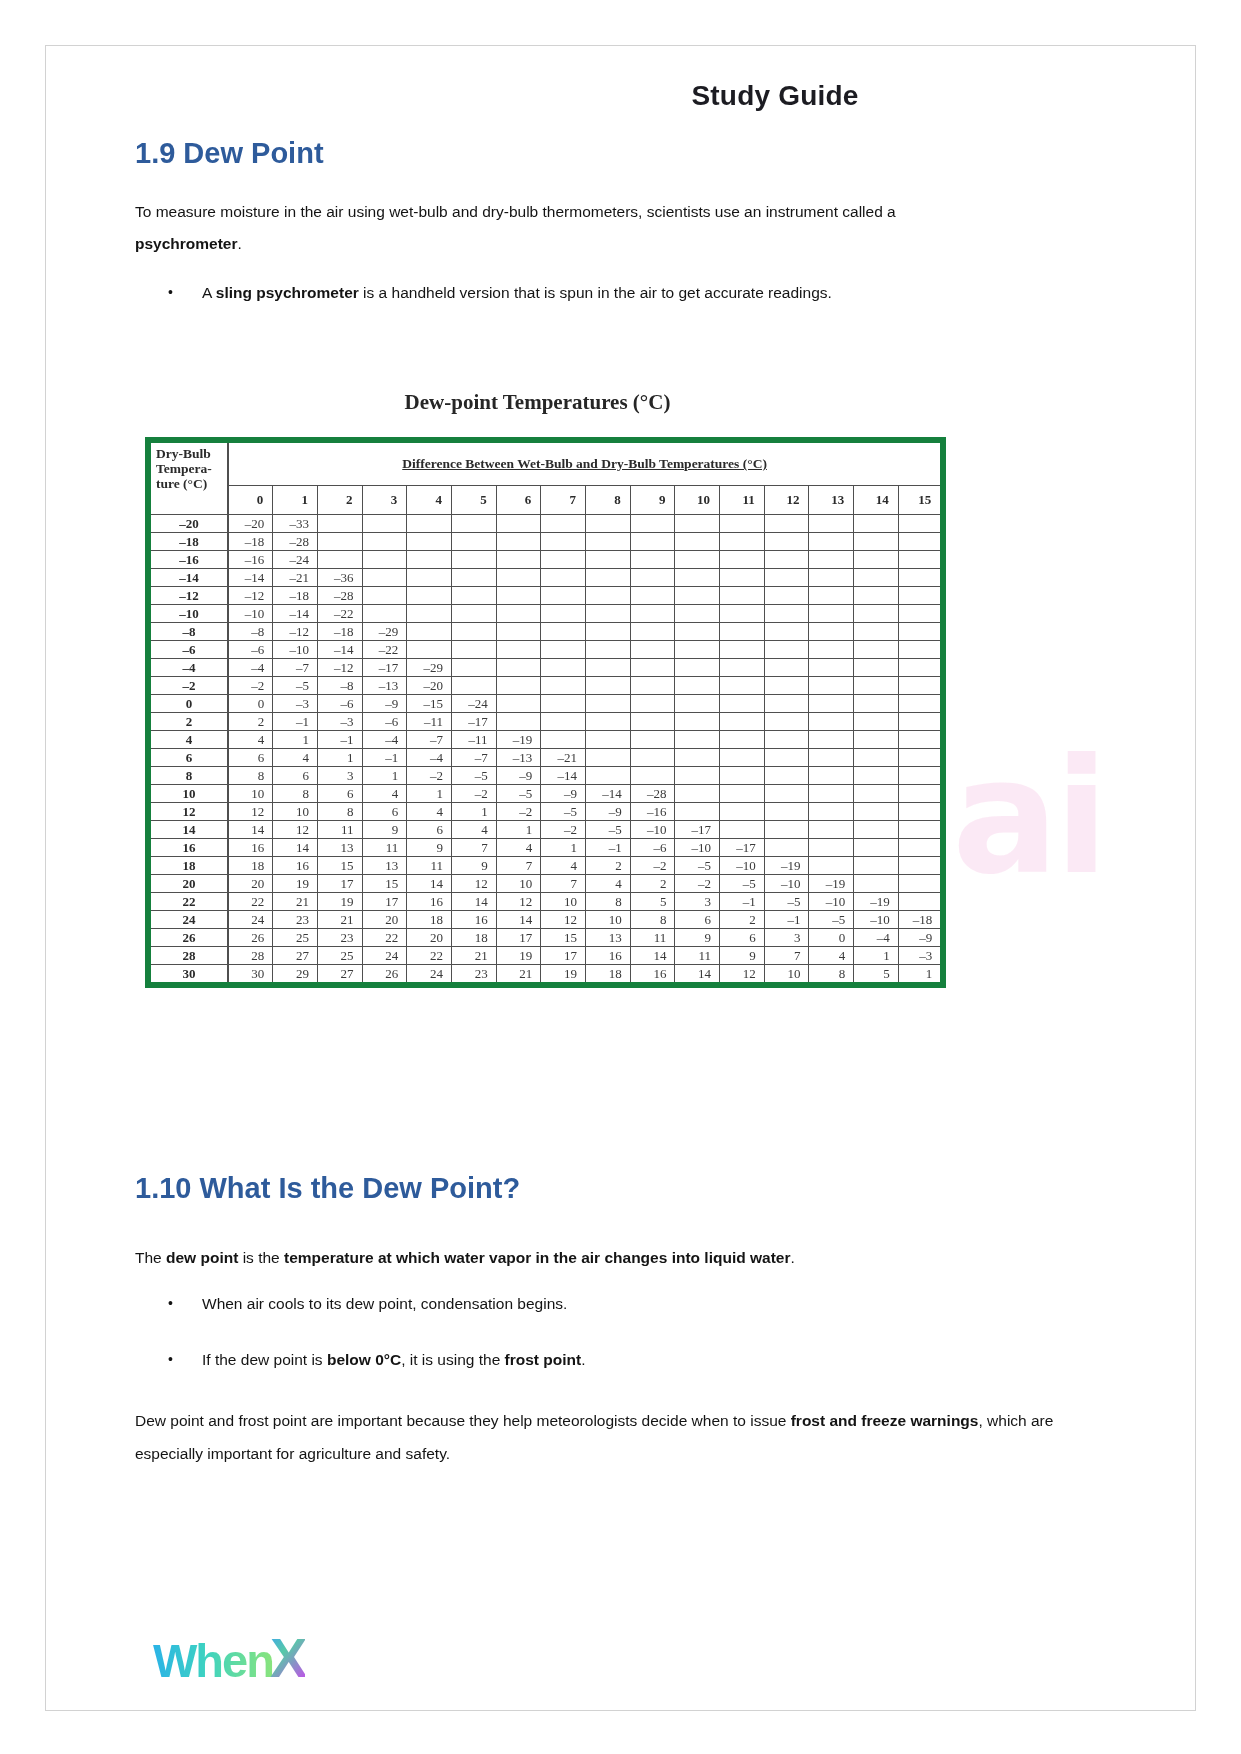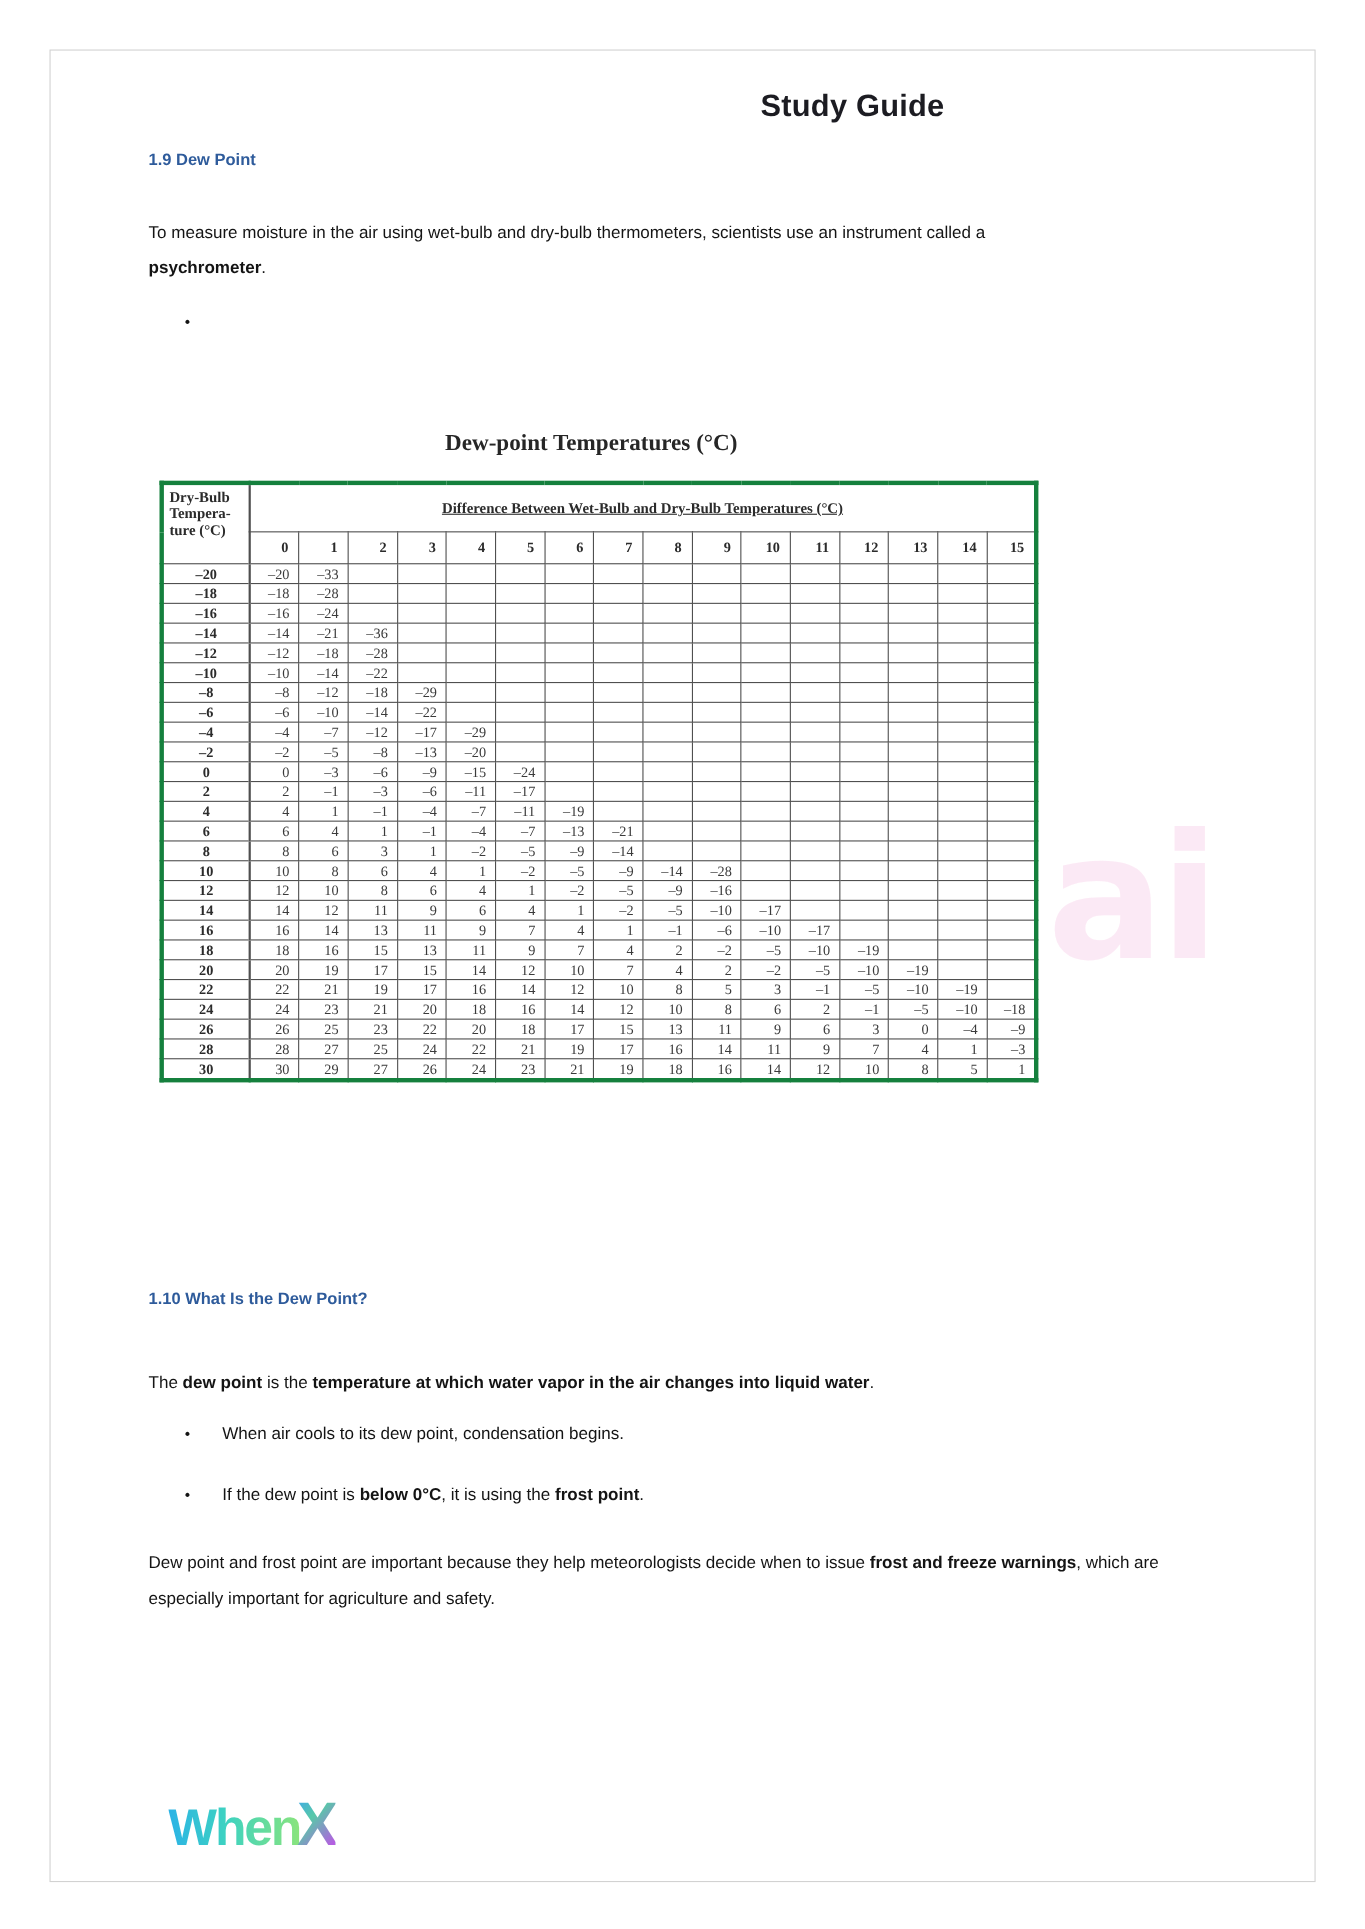--- a/index.html
+++ b/index.html
@@ -9,42 +9,42 @@
   }
   .sheet{
     position:absolute;left:45px;top:45px;width:1149px;height:1664px;
     background:#ffffff;border:1px solid #d2d2d2;z-index:0;
   }
   .doc-title{
     position:absolute;top:80px;left:575px;width:400px;text-align:center;
     font-size:28px;font-weight:bold;color:#1c1c22;z-index:2;letter-spacing:0.2px;
   }
   .sec-heading{
-    position:absolute;left:135px;font-size:15px;font-weight:bold;color:#2e5b9b;z-index:2;
+    position:absolute;left:135px;font-size:29px;font-weight:bold;color:#2e5b9b;z-index:2;
   }
   .para{
     position:absolute;left:135px;font-size:15.5px;line-height:32px;color:#141414;z-index:2;
   }
   .bullet{
     position:absolute;left:168px;display:flex;font-size:15.5px;color:#141414;z-index:2;
   }
   .bullet .dot{width:34px;flex:0 0 34px;font-size:14px;}
   .bold{font-weight:bold;}
   
   .tbl-title{
     position:absolute;left:140px;top:390px;width:795px;text-align:center;
     font-family:"Liberation Serif",serif;font-size:21px;font-weight:bold;color:#262626;z-index:2;
   }
   .dew-table{
     position:absolute;left:145px;top:437px;width:795px;z-index:2;
     border-collapse:collapse;table-layout:fixed;background:#fff;
     font-family:"Liberation Serif",serif;color:#3a3a3a;
   }
   .dew-table th,.dew-table td{border:1px solid #4f4f4f;}
-  .dew-table{border:4px solid #15803d;}
+  .dew-table{border:6px solid #15803d;}
   .corner{
     width:80px;font-size:13.5px;font-weight:bold;color:#2b2b2b;
     text-align:left;vertical-align:top;padding:3px 2px 2px 5px;line-height:15px;
     border-right-width:2px !important;
   }
   .span-head{
     font-size:13.5px;font-weight:bold;color:#2b2b2b;text-align:center;
     height:40px;vertical-align:middle;text-decoration:underline;
   }
   .col-head{
@@ -85,20 +85,21 @@
 <div class="watermark">ai</div>
 
 <div class="doc-title">Study Guide</div>
 
 <div class="sec-heading" style="top:137px;">1.9 Dew Point</div>
 
 <div class="para" style="top:196px;width:775px;"><span>To measure moisture in the air using wet-bulb and dry-bulb thermometers, scientists use an instrument called a </span><span class="bold">psychrometer</span><span>.</span></div>
 
 <div class="bullet" style="top:284px;width:830px;">
   <span class="dot">•</span>
+  <span><span>A </span><span class="bold">sling psychrometer</span><span> is a handheld version that is spun in the air to get accurate readings.</span></span>
 </div>
 
 <div class="tbl-title">Dew-point Temperatures (°C)</div>
 
 <table class="dew-table" id="dewpoint-table">
     <colgroup>
       <col style="width: 80px;">
       <col style="width: 44.7px;">
       <col style="width: 44.7px;">
       <col style="width: 44.7px;">

